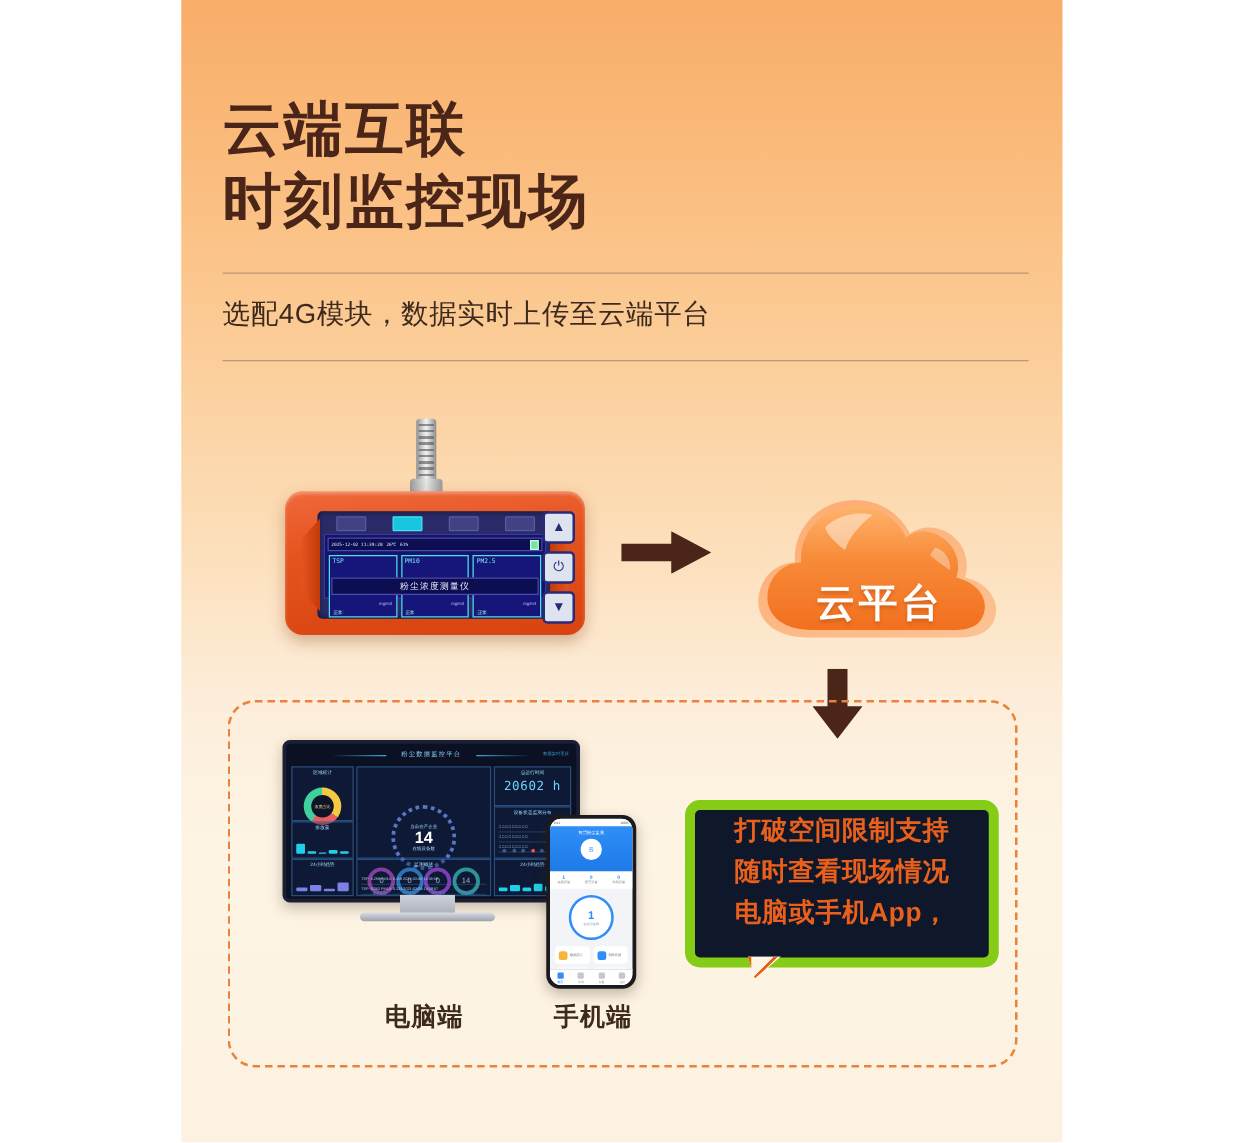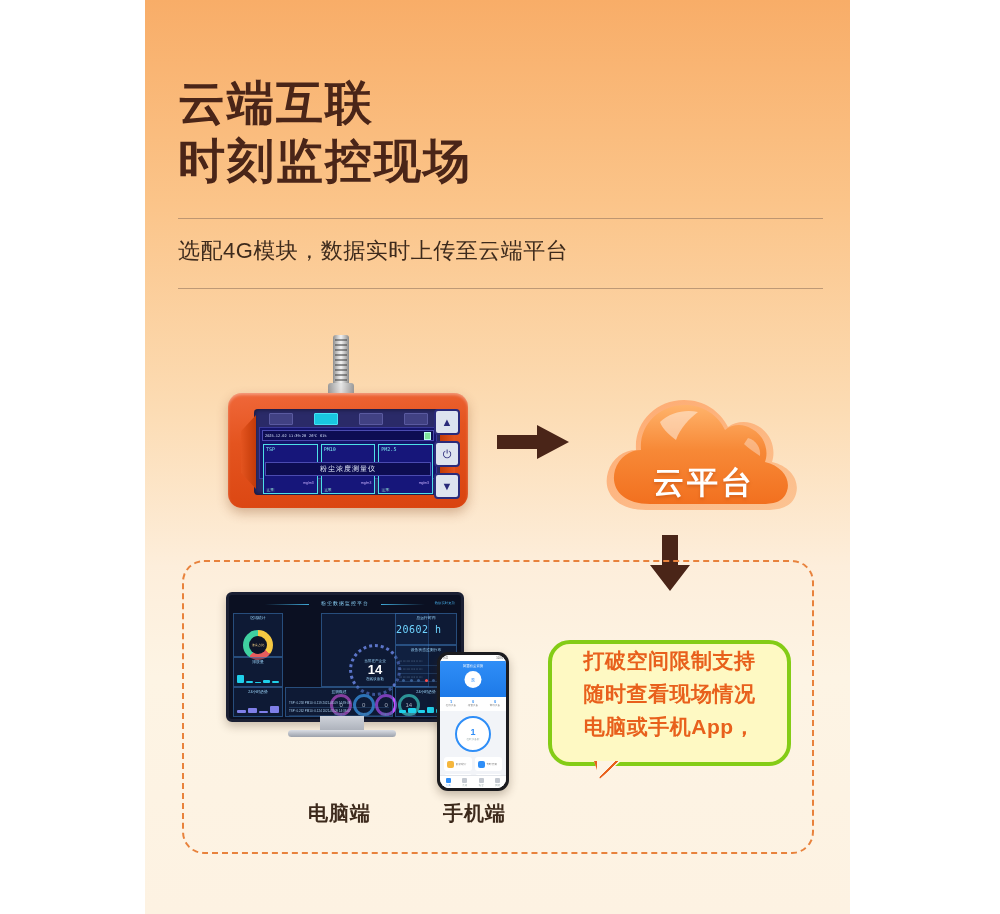--- a/index.html
+++ b/index.html
@@ -107,21 +107,21 @@
     border-radius:50%;border:3px dotted #5b74c8;display:flex;align-items:center;justify-content:center;
     flex-direction:column;}
   .gauge-big .lbl{font-size:3.6px;color:#9fd9ff;}
   .gauge-big .num{font-size:13px;color:#fff;font-weight:bold;line-height:14px;}
   .minigauges{position:absolute;left:8px;right:8px;top:80px;display:flex;justify-content:space-around;}
   .mg{width:16px;height:16px;border-radius:50%;border:3px solid #d64fd6;
     display:flex;align-items:center;justify-content:center;font-size:6px;color:#fff;}
   .mg.c2{border-color:#3fa9ff;} .mg.c3{border-color:#c44fff;} .mg.c4{border-color:#3fe0c8;}
   .mg-cap{position:absolute;left:6px;right:6px;top:98px;display:flex;justify-content:space-around;
     font-size:2.8px;color:#7fc4ee;text-align:center;}
-  .hours-val{position:absolute;left:0;right:0;top:10px;text-align:left;font-size:10px;
+  .hours-val{position:absolute;left:0;right:0;top:10px;text-align:center;font-size:10px;
     color:#6fd4ff;font-family:"DejaVu Sans Mono",monospace;letter-spacing:.5px;}
   .bars{position:absolute;left:3px;right:3px;bottom:3px;top:14px;display:flex;align-items:flex-end;
     gap:2px;}
   .bars i{flex:1;background:#1fd0ea;border-radius:1px;display:block;}
   .rows{position:absolute;left:3px;right:3px;top:12px;font-size:3px;color:#a8cbe8;line-height:7px;}
   .rows div{border-bottom:1px solid rgba(80,140,200,.25);white-space:nowrap;overflow:hidden;}
   .donut{position:absolute;left:50%;top:16px;transform:translateX(-50%);width:30px;height:30px;
     border-radius:50%;background:conic-gradient(#f5c842 0 35%,#e85d5d 35% 60%,#3fd0a0 60% 100%);
     display:flex;align-items:center;justify-content:center;}
   .donut::after{content:"";position:absolute;width:18px;height:18px;border-radius:50%;background:#0d1428;}
@@ -155,21 +155,21 @@
   .ph-tile span{font-size:2.6px;color:#777;}
   .ph-nav{position:absolute;left:0;right:0;bottom:0;height:12px;background:#fff;display:flex;
     border-top:1px solid #e3e6eb;}
   .ph-nav div{flex:1;text-align:center;font-size:2.4px;color:#9aa;padding-top:2px;line-height:4px;}
   .ph-nav div.on{color:#2f8ef7;}
   .ph-nav i{display:block;margin:0 auto 1px;width:5px;height:5px;border-radius:1px;background:#c3c8d0;}
   .ph-nav div.on i{background:#2f8ef7;}
 
   
   .callout{position:absolute;left:548px;top:640px;width:235px;height:118px;
-    border:4px solid #84cc16;border-radius:22px;background:#fef9c3;}
+    border:8px solid #84cc16;border-radius:12px;background:#0f172a;}
   .callout .ln{font-size:21px;font-weight:bold;color:#e8601c;text-align:center;
     line-height:33px;white-space:nowrap;letter-spacing:.5px;}
   .callout .tail{position:absolute;left:42px;bottom:-17px;width:24px;height:18px;
     background:#fdf4e4;clip-path:polygon(0 0,100% 0,22% 100%);
     border-left:3px solid #e8601c;}
   .callout .tail::after{content:"";position:absolute;left:-3px;top:0;width:26px;height:18px;
     clip-path:polygon(0 0,100% 0,22% 100%);
     background:linear-gradient(135deg,transparent 48%,#e8601c 48%,#e8601c 56%,transparent 56%);}
 
   
@@ -301,21 +301,21 @@
       <div class="pnl" style="left:4px;top:92px;width:48px;height:28px;">
         <div class="pnl-h">24小时趋势</div>
         <div class="bars">
           <i style="height:30%;background:#7f7fe8"></i>
             <i style="height:50%;background:#7f7fe8"></i>
             <i style="height:22%;background:#7f7fe8"></i>
             <i style="height:62%;background:#7f7fe8"></i>
         </div>
       </div>
 
-      <div class="pnl" style="left:56px;top:18px;width:106px;height:72px;margin-left:36px;">
+      <div class="pnl" style="left:56px;top:18px;width:106px;height:72px;">
         <div class="gauge-big">
           <span class="lbl">当前在产企业</span>
           <span class="num">14</span>
           <span class="lbl">在线设备数</span>
         </div>
         <div class="minigauges">
           <span class="mg">0</span>
           <span class="mg c2">0</span>
           <span class="mg c3">0</span>
           <span class="mg c4">14</span>

